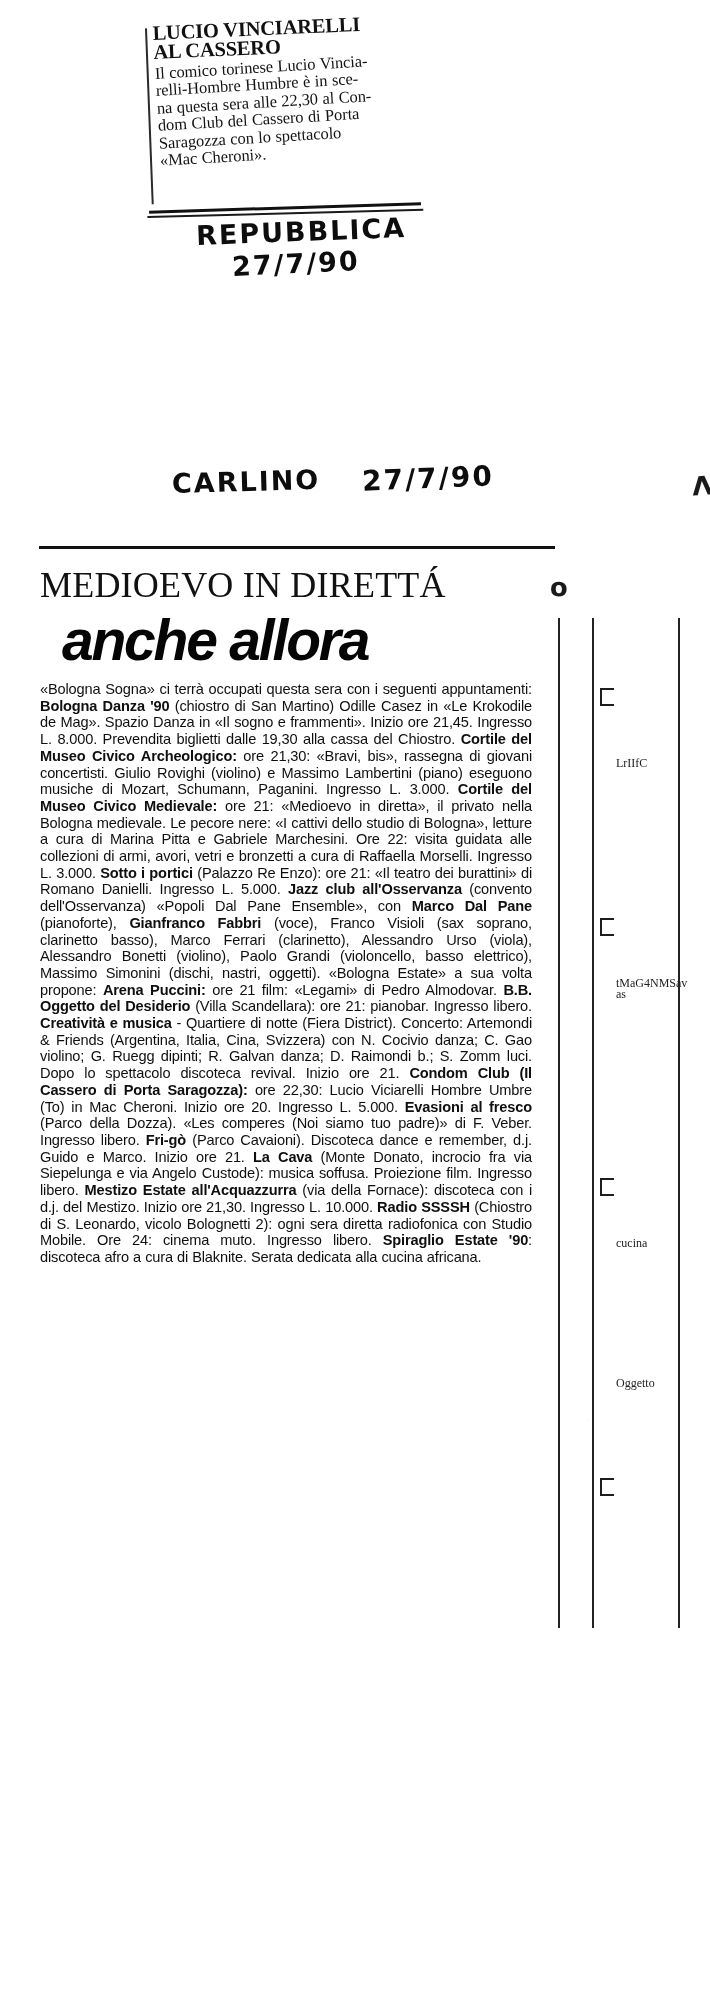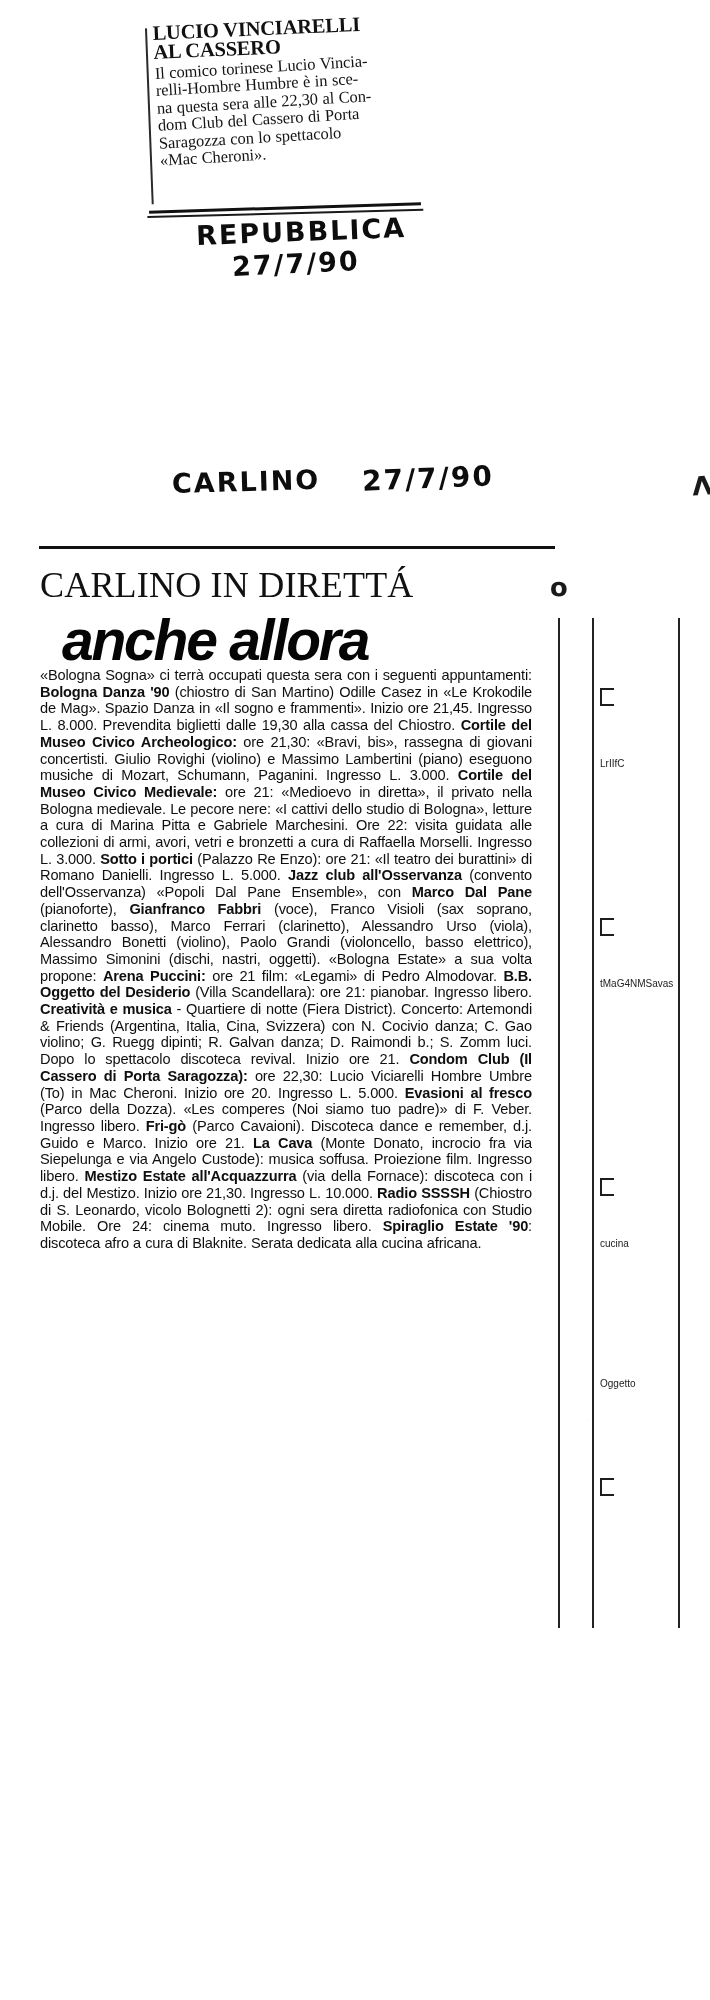--- a/index.html
+++ b/index.html
@@ -95,42 +95,43 @@
     white-space:nowrap;
   }
   .m-head{
     font-family:"Liberation Sans", sans-serif;
     font-weight:bold;font-size:57px;line-height:54px;
     letter-spacing:-2.2px;color:#050505;
     margin-top:8px;
   }
   .m-head .l2{display:block;margin-left:22px;font-style:italic;}
   .m-body{
+    margin-top:14px;
     font-family:"Liberation Sans", sans-serif;
     font-size:14.6px;line-height:16.7px;
     color:#0f0f0f;text-align:justify;
     letter-spacing:-0.15px;
     word-spacing:0.2px;
     -webkit-hyphens:none;hyphens:none;
   }
   .m-body b{font-weight:bold;}
 
   
   #sliver{
     position:absolute;left:552px;top:618px;width:150px;height:1010px;
     overflow:hidden;
   }
   #sliver .vrule{position:absolute;top:0;width:2px;height:1010px;background:#222;}
   #sliver .v1{left:6px;}
   #sliver .v2{left:40px;}
   #sliver .v3{left:126px;}
   #sliver .frag{
-    position:absolute;left:48px;width:74px;
-    font-family:Liberation Sans, sans-serif;
-    font-size:10px;line-height:11px;color:#222;
+    position:absolute;left:64px;width:74px;
+    font-family:Liberation Serif, serif;
+    font-size:12px;line-height:11px;color:#222;
     word-break:break-all;
   }
   #sliver .bracket{
     position:absolute;left:48px;width:12px;height:14px;
     border:2px solid #1d1d1d;border-right:none;
   }
 </style>
 </head>
 <body>
 
@@ -162,21 +163,21 @@
 
 <div class="hand" id="hand-carlino">CARLINO</div>
 <div class="hand" id="hand-carlino-date">27/7/90</div>
 
 <div class="hand" id="hand-stray">V</div>
 <div class="hand" id="hand-stray2">o</div>
 
 <div id="clip-main">
   <div class="top-rule"></div>
 
-  <div class="m-kicker">CARLINO IN DIRETTÁ</div>
+  <div class="m-kicker">MEDIOEVO IN DIRETTÁ</div>
 
   <div class="m-head">
     <span class="l2">anche allora</span>
   </div>
 
   <div class="m-body">«Bologna Sogna» ci terrà occupati questa sera con i seguenti appuntamenti: <b>Bologna Danza '90</b> (chiostro di San Martino) Odille Casez in «Le Krokodile de Mag». Spazio Danza in «Il sogno e frammenti». Inizio ore 21,45. Ingresso L. 8.000. Prevendita biglietti dalle 19,30 alla cassa del Chiostro. <b>Cortile del Museo Civico Archeologico:</b> ore 21,30: «Bravi, bis», rassegna di giovani concertisti. Giulio Rovighi (violino) e Massimo Lambertini (piano) eseguono musiche di Mozart, Schumann, Paganini. Ingresso L. 3.000. <b>Cortile del Museo Civico Medievale:</b> ore 21: «Medioevo in diretta», il privato nella Bologna medievale. Le pecore nere: «I cattivi dello studio di Bologna», letture a cura di Marina Pitta e Gabriele Marchesini. Ore 22: visita guidata alle collezioni di armi, avori, vetri e bronzetti a cura di Raffaella Morselli. Ingresso L. 3.000. <b>Sotto i portici</b> (Palazzo Re Enzo): ore 21: «Il teatro dei burattini» di Romano Danielli. Ingresso L. 5.000. <b>Jazz club all'Osservanza</b> (convento dell'Osservanza) «Popoli Dal Pane Ensemble», con <b>Marco Dal Pane</b> (pianoforte), <b>Gianfranco Fabbri</b> (voce), Franco Visioli (sax soprano, clarinetto basso), Marco Ferrari (clarinetto), Alessandro Urso (viola), Alessandro Bonetti (violino), Paolo Grandi (violoncello, basso elettrico), Massimo Simonini (dischi, nastri, oggetti). «Bologna Estate» a sua volta propone: <b>Arena Puccini:</b> ore 21 film: «Legami» di Pedro Almodovar. <b>B.B. Oggetto del Desiderio</b> (Villa Scandellara): ore 21: pianobar. Ingresso libero. <b>Creatività e musica</b> - Quartiere di notte (Fiera District). Concerto: Artemondi &amp; Friends (Argentina, Italia, Cina, Svizzera) con N. Cocivio danza; C. Gao violino; G. Ruegg dipinti; R. Galvan danza; D. Raimondi b.; S. Zomm luci. Dopo lo spettacolo discoteca revival. Inizio ore 21. <b>Condom Club (Il Cassero di Porta Saragozza):</b> ore 22,30: Lucio Viciarelli Hombre Umbre (To) in Mac Cheroni. Inizio ore 20. Ingresso L. 5.000. <b>Evasioni al fresco</b> (Parco della Dozza). «Les comperes (Noi siamo tuo padre)» di F. Veber. Ingresso libero. <b>Fri-gò</b> (Parco Cavaioni). Discoteca dance e remember, d.j. Guido e Marco. Inizio ore 21. <b>La Cava</b> (Monte Donato, incrocio fra via Siepelunga e via Angelo Custode): musica soffusa. Proiezione film. Ingresso libero. <b>Mestizo Estate all'Acquazzurra</b> (via della Fornace): discoteca con i d.j. del Mestizo. Inizio ore 21,30. Ingresso L. 10.000. <b>Radio SSSSH</b> (Chiostro di S. Leonardo, vicolo Bolognetti 2): ogni sera diretta radiofonica con Studio Mobile. Ore 24: cinema muto. Ingresso libero. <b>Spiraglio Estate '90</b>: discoteca afro a cura di Blaknite. Serata dedicata alla cucina africana.</div>
 </div>
 
 <div id="sliver">
   <div class="vrule v1"></div>

